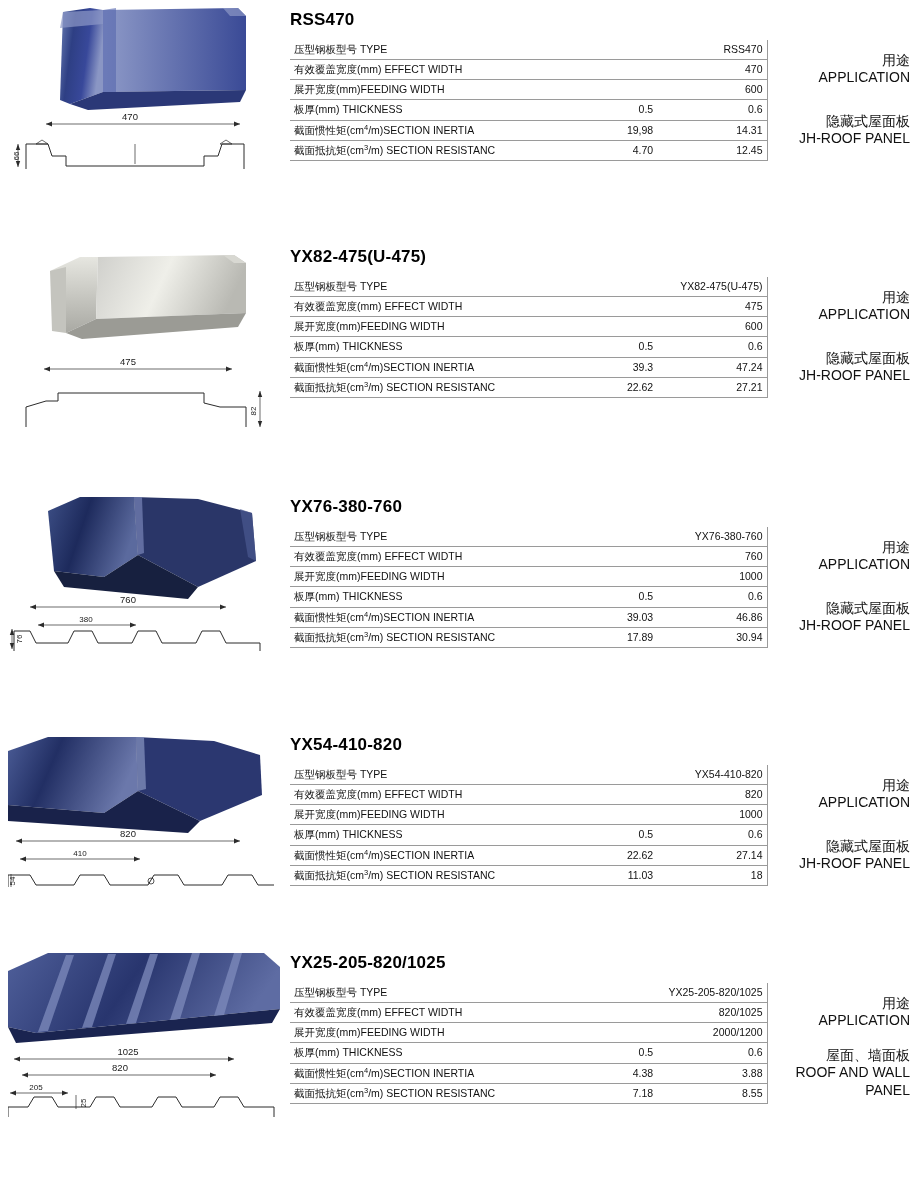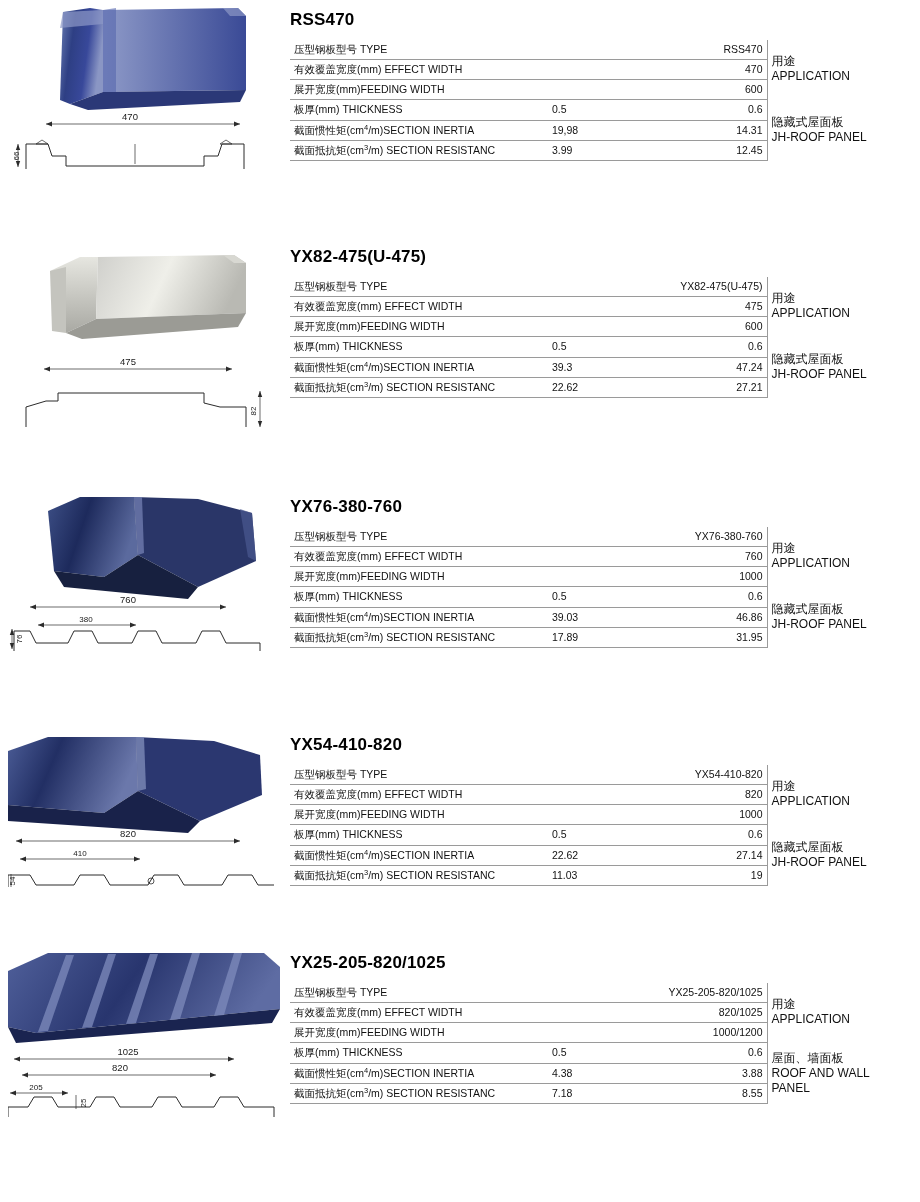--- a/index.html
+++ b/index.html
@@ -57,35 +57,35 @@
     vertical-align: middle;
     line-height: 1.25;
     height: 13px;
   }
   td.lbl {
     width: 235px;
     white-space: nowrap;
   }
   td.v1 {
     width: 95px;
-    text-align: left;
+    text-align: right;
     padding-right: 8px;
   }
   td.v2 {
     width: 95px;
     text-align: right;
     padding-right: 8px;
     border-right: 1px solid #9a9a9a;
   }
   td.app {
     width: 130px;
-    text-align: left;
+    text-align: right;
     border-bottom: none !important;
     vertical-align: middle;
-    font-size: 12px;
+    font-size: 14px;
     line-height: 1.35;
   }
   td.app.topcell {
     padding-top: 2px;
   }
   .app-line {
     display: block;
   }
   .sub {
     font-size: 7.5px;
@@ -198,21 +198,21 @@
             <span class="app-line">JH-ROOF PANEL</span>
           </td>
         </tr>
         <tr>
           <td class="lbl"><span>截面惯性矩(cm</span><span class="sub">4</span><span>/m)SECTION INERTIA</span></td>
           <td class="v1">19,98</td>
           <td class="v2">14.31</td>
         </tr>
         <tr>
           <td class="lbl"><span>截面抵抗矩(cm</span><span class="sub">3</span><span>/m) SECTION RESISTANC</span></td>
-          <td class="v1">3.99</td>
+          <td class="v1">4.70</td>
           <td class="v2">12.45</td>
         </tr>
       </tbody>
         </table>
     </div>
   </div>
 
   <div class="product-block" style="margin-top:62px;">
     <div class="figure-col">
       <div class="fig-wrap">
@@ -361,21 +361,21 @@
           </td>
         </tr>
         <tr>
           <td class="lbl"><span>截面惯性矩(cm</span><span class="sub">4</span><span>/m)SECTION INERTIA</span></td>
           <td class="v1">39.03</td>
           <td class="v2">46.86</td>
         </tr>
         <tr>
           <td class="lbl"><span>截面抵抗矩(cm</span><span class="sub">3</span><span>/m) SECTION RESISTANC</span></td>
           <td class="v1">17.89</td>
-          <td class="v2">31.95</td>
+          <td class="v2">30.94</td>
         </tr>
       </tbody>
         </table>
     </div>
   </div>
 
   <div class="product-block" style="margin-top:58px;">
     <div class="figure-col">
       <div class="fig-wrap">
         <svg width="282" height="170" viewBox="0 0 282 170">
@@ -440,21 +440,21 @@
           </td>
         </tr>
         <tr>
           <td class="lbl"><span>截面惯性矩(cm</span><span class="sub">4</span><span>/m)SECTION INERTIA</span></td>
           <td class="v1">22.62</td>
           <td class="v2">27.14</td>
         </tr>
         <tr>
           <td class="lbl"><span>截面抵抗矩(cm</span><span class="sub">3</span><span>/m) SECTION RESISTANC</span></td>
           <td class="v1">11.03</td>
-          <td class="v2">19</td>
+          <td class="v2">18</td>
         </tr>
       </tbody>
         </table>
     </div>
   </div>
 
   <div class="product-block" style="margin-top:48px;">
     <div class="figure-col">
       <div class="fig-wrap">
         <svg width="282" height="180" viewBox="0 0 282 180">
@@ -508,21 +508,21 @@
           </td>
         </tr>
         <tr>
           <td class="lbl">有效覆盖宽度(mm) EFFECT WIDTH</td>
           <td class="v1"></td>
           <td class="v2">820/1025</td>
         </tr>
         <tr>
           <td class="lbl">展开宽度(mm)FEEDING WIDTH</td>
           <td class="v1"></td>
-          <td class="v2">1000/1200</td>
+          <td class="v2">2000/1200</td>
         </tr>
         <tr>
           <td class="lbl">板厚(mm) THICKNESS</td>
           <td class="v1">0.5</td>
           <td class="v2">0.6</td>
           <td class="app" rowspan="3">
             <span class="app-line">屋面、墙面板</span>
             <span class="app-line">ROOF AND WALL PANEL</span>
           </td>
         </tr>

